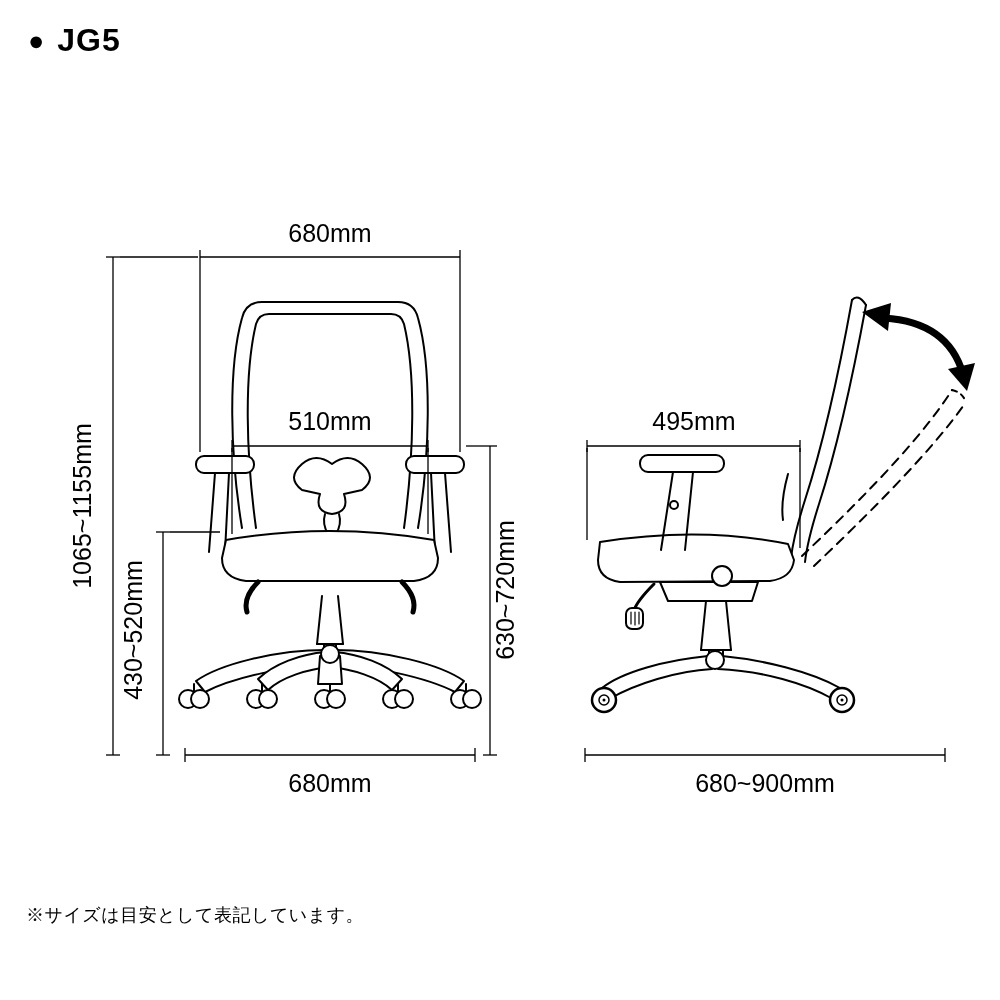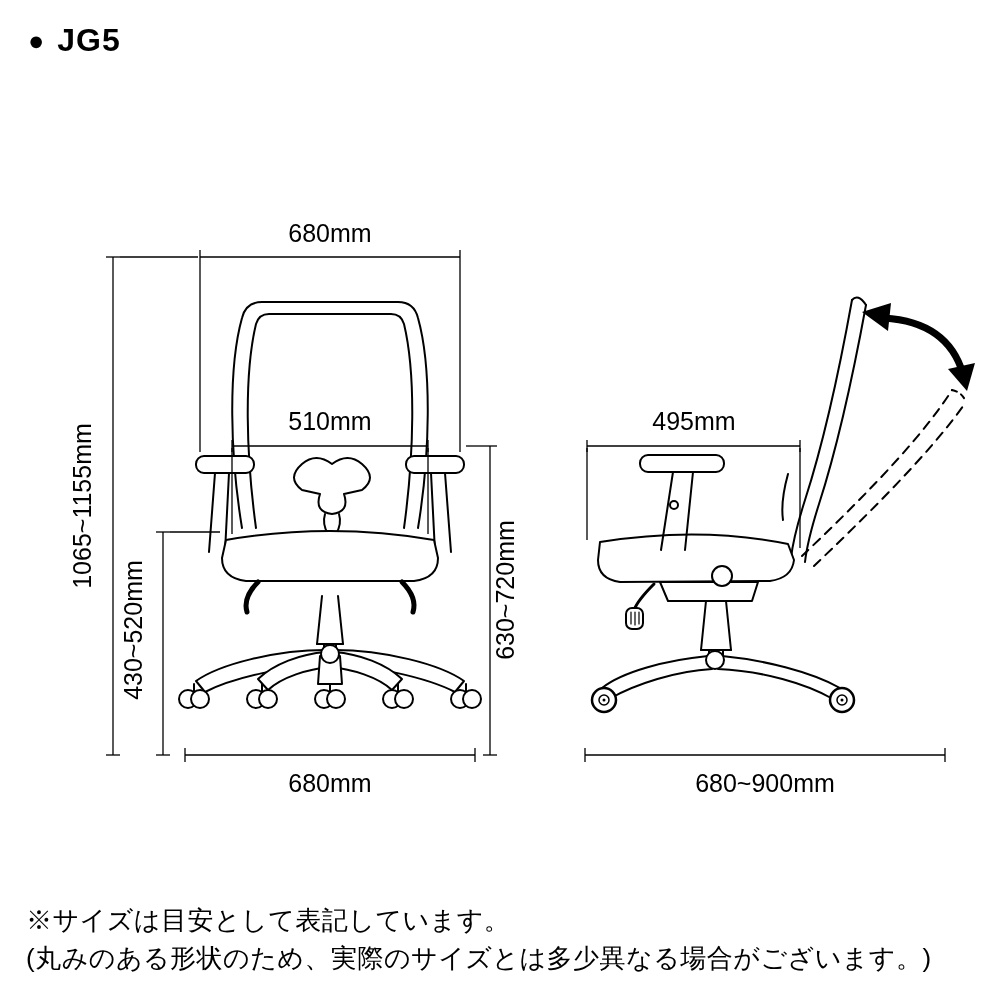--- a/index.html
+++ b/index.html
@@ -8,21 +8,21 @@
     overflow:hidden;font-family:"Liberation Sans",sans-serif;color:#000;
   }
   .header{
     position:absolute;top:22px;left:28px;display:flex;align-items:center;gap:12px;
     font-weight:bold;font-size:32px;letter-spacing:1px;
   }
   .bullet{font-size:27px;line-height:1;transform:translateY(1px);}
   .diagram-svg{position:absolute;left:0;top:0;width:1000px;height:1000px;}
   .dim-text{font-size:25px;fill:#000;}
   .footnote{
-    position:absolute;left:26px;top:902px;font-size:26px;line-height:1.45;
+    position:absolute;left:26px;top:902px;font-size:18px;line-height:1.45;
     letter-spacing:0.5px;
   }
 </style>
 </head>
 <body>
 
 <div class="canvas">
 
   <div class="header">
     <span class="bullet">●</span>
@@ -220,16 +220,15 @@
     <text class="dim-text" x="91" y="506" text-anchor="middle" transform="rotate(-90 91 506)">1065~1155mm</text>
     <text class="dim-text" x="142" y="630" text-anchor="middle" transform="rotate(-90 142 630)">430~520mm</text>
     <text class="dim-text" x="514" y="590" text-anchor="middle" transform="rotate(-90 514 590)">630~720mm</text>
     <text class="dim-text" x="330" y="792" text-anchor="middle">680mm</text>
     <text class="dim-text" x="694" y="430" text-anchor="middle">495mm</text>
     <text class="dim-text" x="765" y="792" text-anchor="middle">680~900mm</text>
   </svg>
 
   <div class="footnote">
     <div>※サイズは目安として表記しています。</div>
-    <div>(丸みのある形状のため、実際のサイズとは多少異なる場合がございます。)</div>
   </div>
 
 </div>
 
 </body></html>

